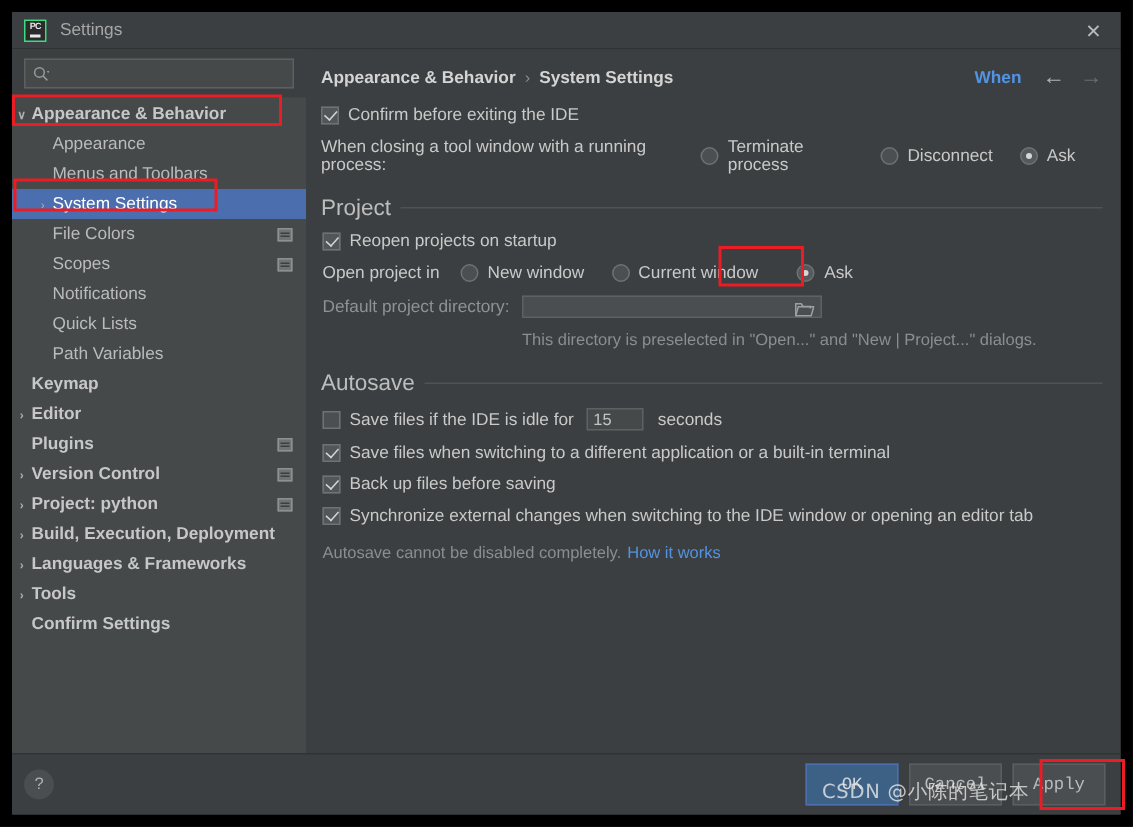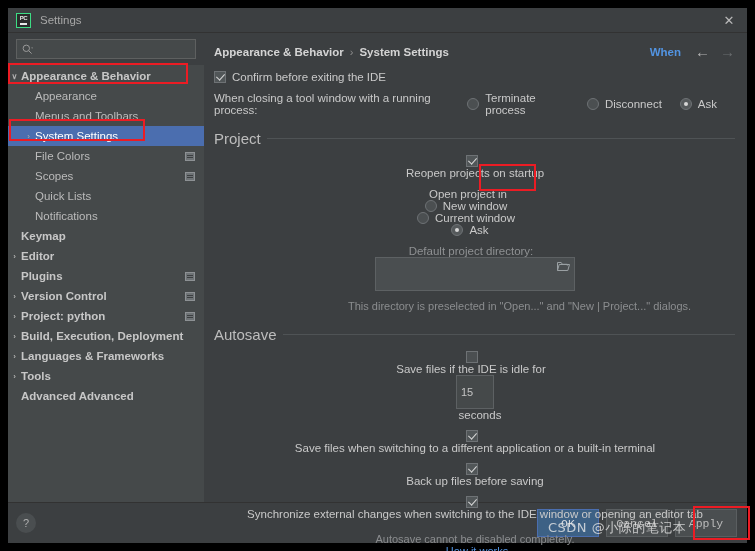--- a/index.html
+++ b/index.html
@@ -195,25 +195,25 @@
   .radio-item { display:flex; align-items:center; margin-right: 18px; cursor:pointer;}
 
   
   .group {
     display: flex; align-items: center;
     margin: 14px 0 8px 0;
   }
   .group-title { color: #bdbdbd; font-size: 15px; margin-right: 6px; white-space: nowrap;}
   .group-line { flex: 1 1 auto; height: 1px; background: #4f5355; }
 
-  .indent { margin-left: 1px; flex-direction: column; }
+  .indent { margin-left: 1px; }
 
   
   .textfield {
-    height: 34px; background: #4a4e50;
+    height: 15px; background: #4a4e50;
     border: 1px solid #5d6163;
     box-sizing: border-box;
     display: flex; align-items: center;
     padding: 0 4px;
     color: #c4c4c4; font-size: 11px;
   }
   .numfield {
     width: 38px; justify-content: flex-start;
     background: #45494a;
   }
@@ -328,25 +328,29 @@
               <span class="tree-label">File Colors</span>
               <span class="tree-badge"></span>
             </div>
             <div class="tree-row">
               <span class="tree-arrow empty" style="margin-left: 14px;">&nbsp;</span>
               <span class="tree-label">Scopes</span>
               <span class="tree-badge"></span>
             </div>
             <div class="tree-row">
               <span class="tree-arrow empty" style="margin-left: 14px;">&nbsp;</span>
+              <span class="tree-label">Notifications</span>
+            </div>
+            <div class="tree-row">
+              <span class="tree-arrow empty" style="margin-left: 14px;">&nbsp;</span>
               <span class="tree-label">Quick Lists</span>
             </div>
             <div class="tree-row">
               <span class="tree-arrow empty" style="margin-left: 14px;">&nbsp;</span>
-              <span class="tree-label">Notifications</span>
+              <span class="tree-label">Path Variables</span>
             </div>
             <div class="tree-row bold">
               <span class="tree-arrow empty" style="margin-left: 0px;">&nbsp;</span>
               <span class="tree-label">Keymap</span>
             </div>
             <div class="tree-row bold">
               <span class="tree-arrow" style="margin-left: 0px;">›</span>
               <span class="tree-label">Editor</span>
             </div>
             <div class="tree-row bold">
@@ -371,21 +375,21 @@
             <div class="tree-row bold">
               <span class="tree-arrow" style="margin-left: 0px;">›</span>
               <span class="tree-label">Languages &amp; Frameworks</span>
             </div>
             <div class="tree-row bold">
               <span class="tree-arrow" style="margin-left: 0px;">›</span>
               <span class="tree-label">Tools</span>
             </div>
             <div class="tree-row bold">
               <span class="tree-arrow empty" style="margin-left: 0px;">&nbsp;</span>
-              <span class="tree-label">Advanced Advanced</span>
+              <span class="tree-label">Confirm Settings</span>
             </div>
           </div>
       </div>
 
       <div id="content">
 
         <div id="breadcrumb-row">
           <span class="crumb">Appearance &amp; Behavior</span>
           <span class="crumb-sep">›</span>
           <span class="crumb">System Settings</span>

